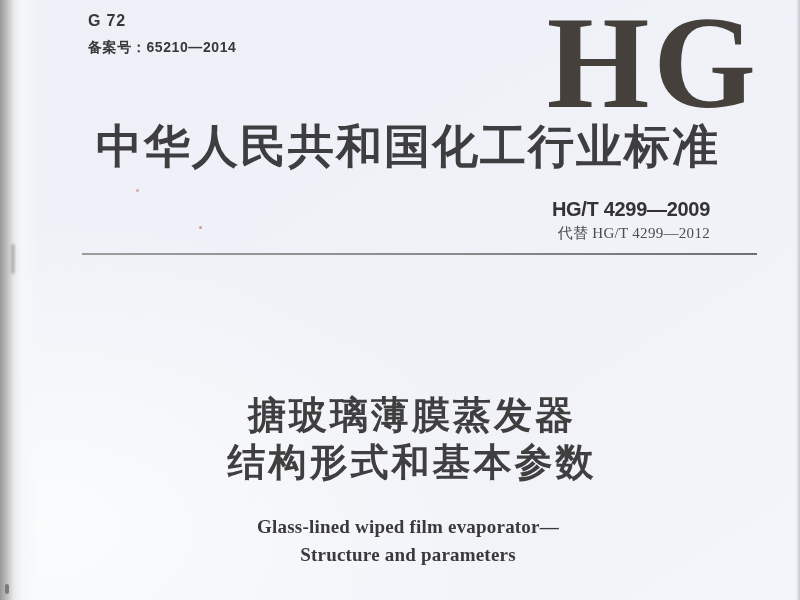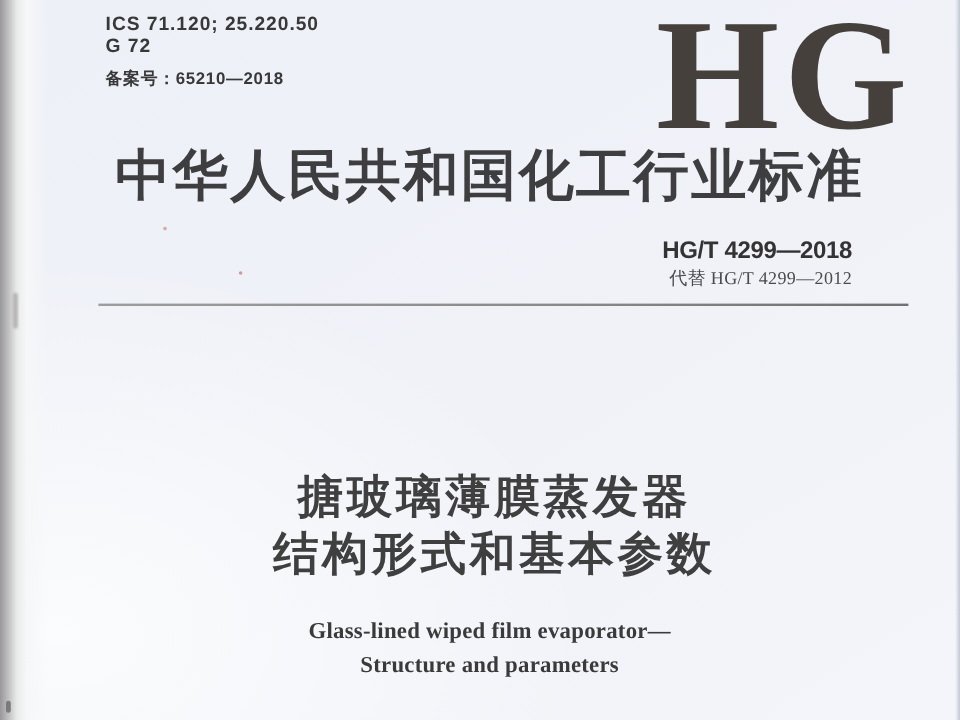--- a/index.html
+++ b/index.html
@@ -107,31 +107,30 @@
 <div class="page">
 
   <div class="edge-left"></div>
   <div class="edge-right"></div>
   <div class="smudge-left"></div>
   <div class="mark-bl"></div>
   <div class="speck speck-1"></div>
   <div class="speck speck-2"></div>
 
   <div class="meta">
-    <div class="ics">ICS 71.120; 25.220.50</div>
     <div class="gcode">G 72</div>
-    <div class="record">备案号：65210—2018</div>
+    <div class="record">备案号：65210—2014</div>
   </div>
 
   <div class="logo">HG</div>
 
   <div class="org-title">中华人民共和国化工行业标准</div>
 
   <div class="std-block">
-    <div class="std-number">HG/T 4299—2018</div>
+    <div class="std-number">HG/T 4299—2009</div>
     <div class="replaces">代替 HG/T 4299—2012</div>
   </div>
 
   <div class="rule"></div>
 
   <div class="title-cn">
     <div>搪玻璃薄膜蒸发器</div>
     <div>结构形式和基本参数</div>
   </div>
 

